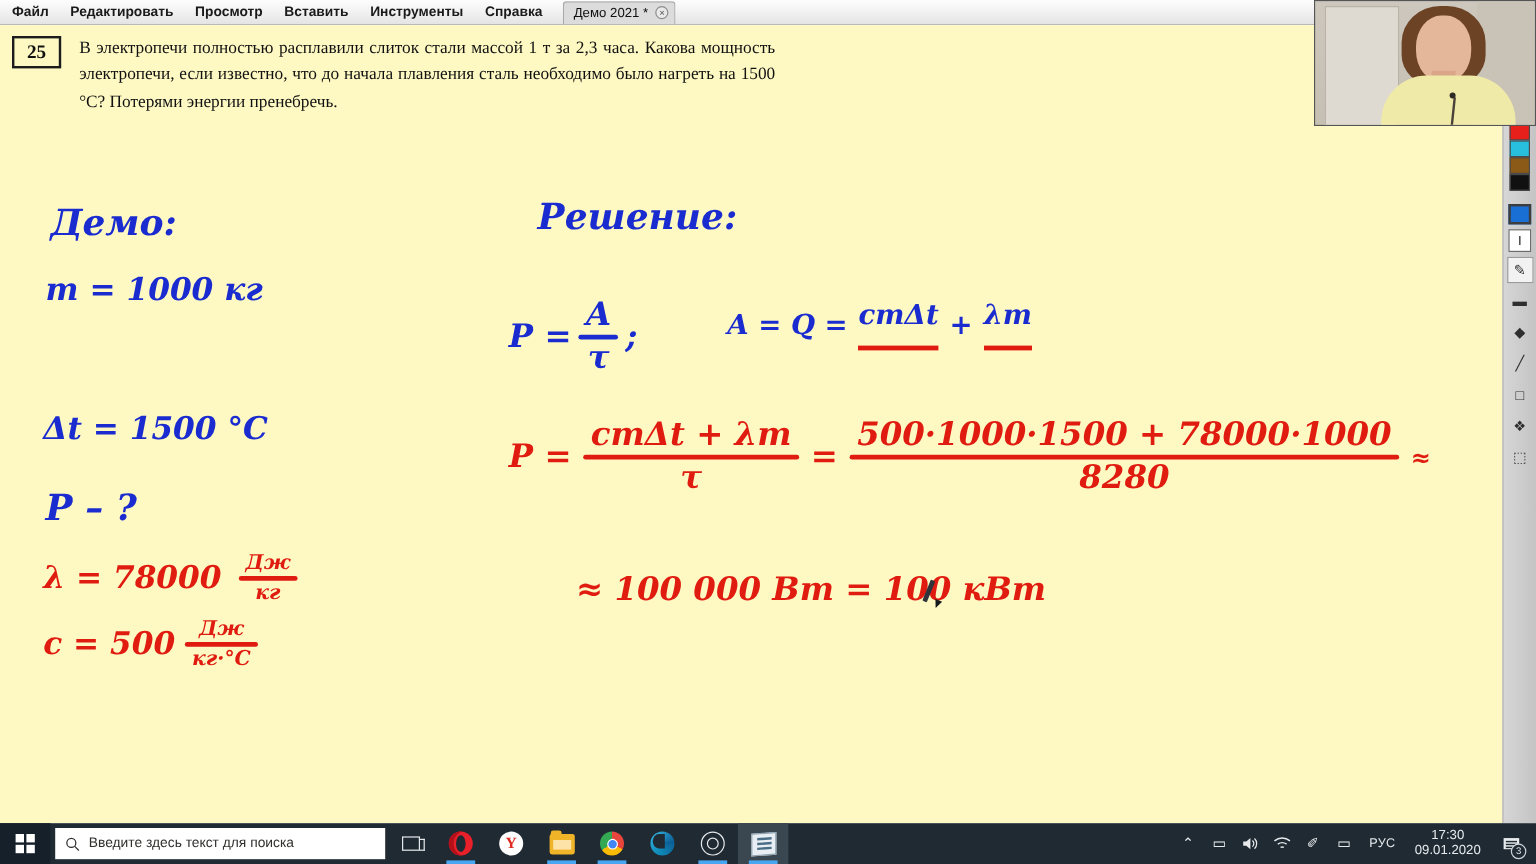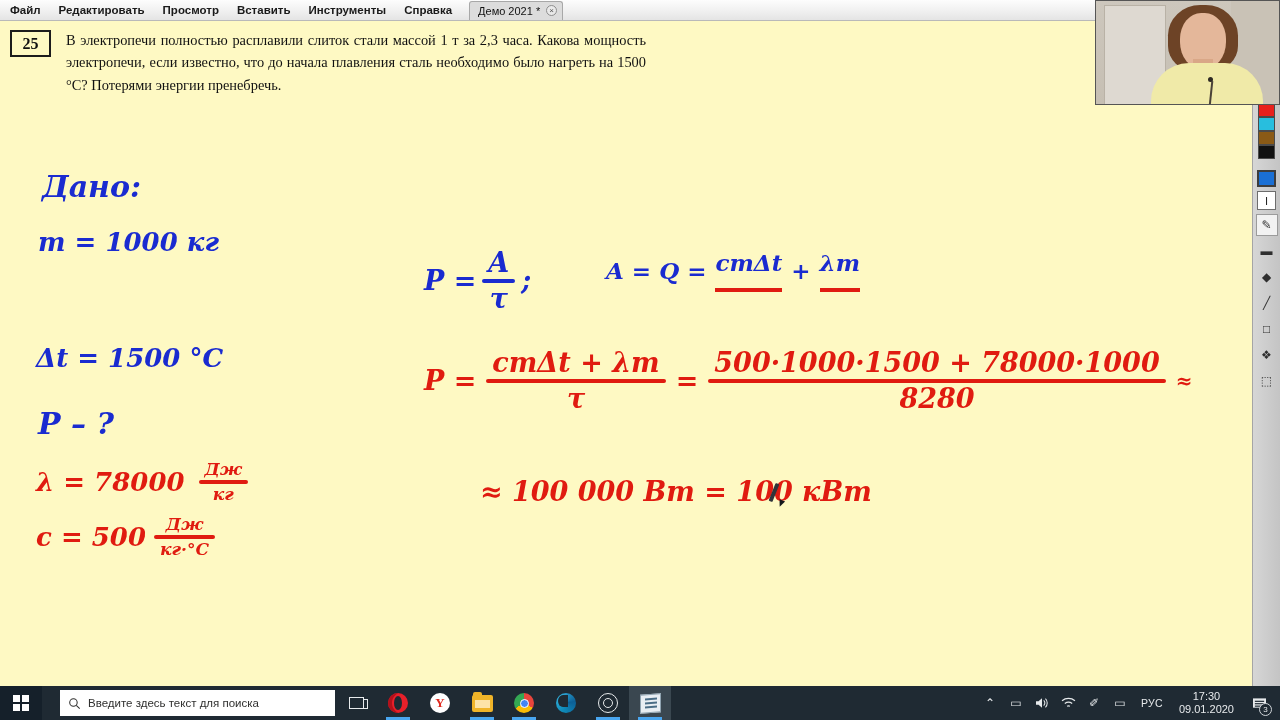--- a/index.html
+++ b/index.html
@@ -142,21 +142,21 @@
     position: absolute; left: 0; bottom: 0; width: 1280px; height: 34px;
     background: #1f2a33; display: flex; align-items: center;
   }
   .start-btn {
     width: 42px; height: 34px; display: flex; align-items: center; justify-content: center;
     background: #15202a;
   }
   .win-logo { display: grid; grid-template-columns: 7px 7px; grid-template-rows: 7px 7px; gap: 2px; }
   .win-logo i { background: #ffffff; display: block; }
   .search-box {
-    width: 275px; height: 26px; margin-left: 18px; background: #ffffff;
+    width: 275px; height: 26px; margin-left: 4px; background: #ffffff;
     display: flex; align-items: center; padding: 0 8px; gap: 7px;
   }
   .search-box .ph { font-size: 11.5px; color: #30302f; }
   .tb-icon {
     width: 42px; height: 34px; display: flex; align-items: center; justify-content: center;
     position: relative;
   }
   .tb-icon.active { background: #3a4750; }
   .tb-icon.running::after {
     content: ""; position: absolute; bottom: 0; left: 9px; width: 24px; height: 3px;
@@ -245,21 +245,21 @@
       <div class="mini-btn">▣</div>
       <div class="mini-btn blue"></div>
     </div>
   </div>
 
   <div class="canvas">
 
     <div class="prob-box">25</div>
     <div class="prob-text">В электропечи полностью расплавили слиток стали массой 1 т за 2,3 часа. Какова мощность электропечи, если известно, что до начала плавления сталь необходимо было нагреть на 1500 °C? Потерями энергии пренебречь.</div>
 
-    <div class="hw blue" style="left:42px; top:148px; font-size:30px;">Дано:</div>
+    <div class="hw blue" style="left:42px; top:148px; font-size:30px;">Демо:</div>
 
     <div class="hw blue" style="left:38px; top:206px; font-size:26px;">m = 1000 кг</div>
 
 
     <div class="hw blue" style="left:36px; top:322px; font-size:26px;">Δt = 1500 °C</div>
 
     <div class="hw blue" style="left:38px; top:385px; font-size:30px;">P – ?</div>
 
     <div class="hw red" style="left:36px; top:440px; font-size:26px; display:flex; align-items:center; gap:14px;">
       <span>λ = 78000</span>
@@ -272,20 +272,21 @@
 
     <div class="hw red" style="left:36px; top:495px; font-size:26px; display:flex; align-items:center; gap:8px;">
       <span>c = 500</span>
       <span class="frac">
         <span class="num" style="font-size:17px">Дж</span>
         <span class="bar"></span>
         <span class="den" style="font-size:17px">кг·°C</span>
       </span>
     </div>
 
+    <div class="hw blue" style="left:448px; top:143px; font-size:30px;">Решение:</div>
 
     <div class="hw blue" style="left:424px; top:228px; font-size:27px; display:flex; align-items:center; gap:6px;">
       <span>P =</span>
       <span class="frac">
         <span class="num">A</span>
         <span class="bar"></span>
         <span class="den">τ</span>
       </span>
       <span>;</span>
     </div>

